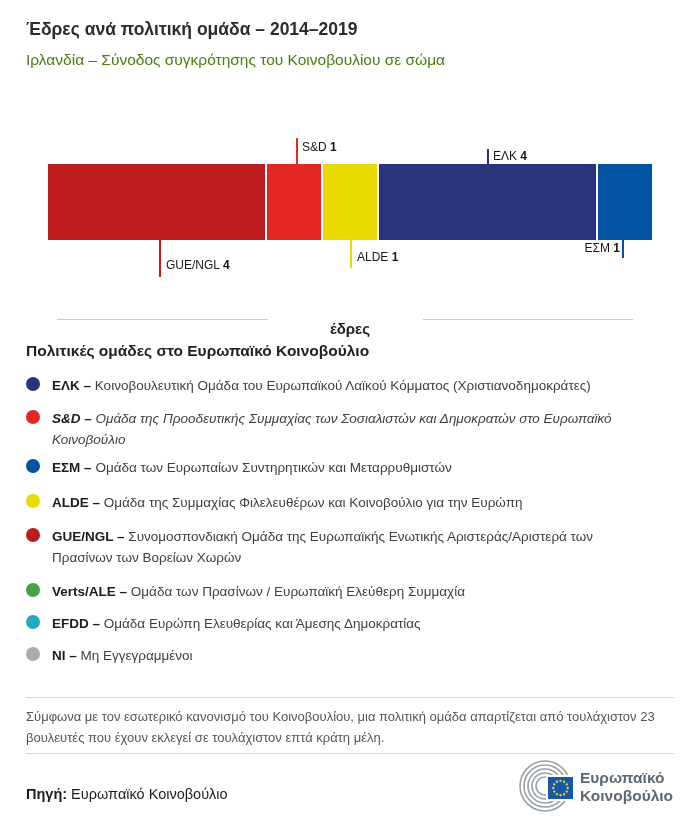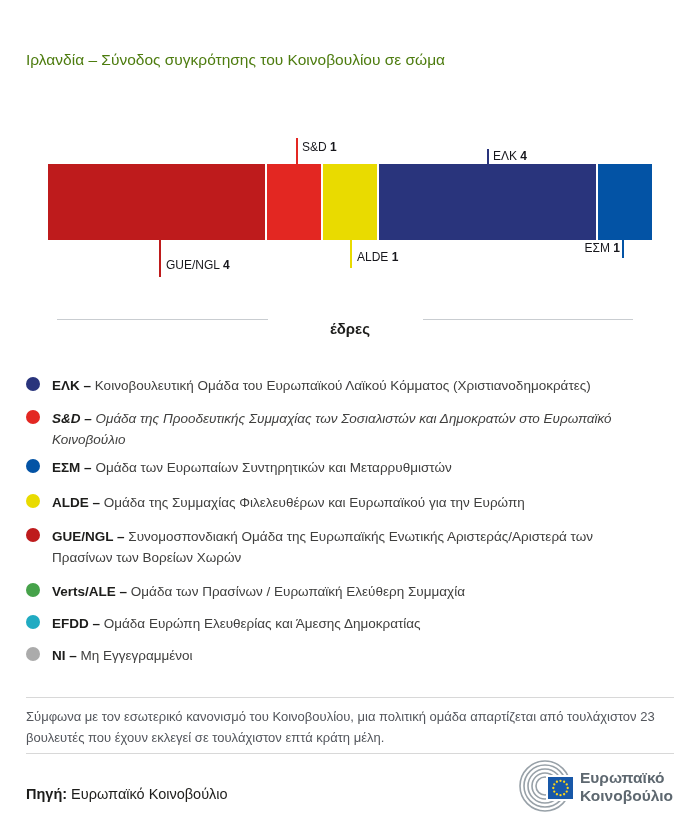--- a/index.html
+++ b/index.html
@@ -35,20 +35,21 @@
   .footnote{position:absolute;left:26px;top:706px;width:640px;font-size:13px;line-height:21px;color:#53565c;}
   .source{position:absolute;left:26px;top:786px;font-size:14.5px;color:#1d1d1b;}
   .source .lbl{font-weight:bold;}
   .logo{position:absolute;left:512px;top:757px;text-align:right;}
 </style>
 </head>
 <body>
 
 <div class="page">
 
+  <div class="title">Έδρες ανά πολιτική ομάδα – 2014–2019</div>
   <div class="subtitle">Ιρλανδία – Σύνοδος συγκρότησης του Κοινοβουλίου σε σώμα</div>
 
   <div class="bar" id="bar">
       <div class="seg" style="flex-grow: 4; background: rgb(190, 27, 28);"></div>
       <div class="seg" style="flex-grow: 1; background: rgb(227, 39, 34);"></div>
       <div class="seg" style="flex-grow: 1; background: rgb(233, 219, 0);"></div>
       <div class="seg" style="flex-grow: 4; background: rgb(41, 52, 124);"></div>
       <div class="seg" style="flex-grow: 1; background: rgb(3, 83, 165);"></div>
     </div>
   <div id="callouts">
@@ -61,25 +62,26 @@
       <div class="tick" style="left: 487px; top: 149px; height: 15px; background: rgb(41, 52, 124);"></div>
       <div class="tick-label" style="top: 149px; left: 493px;"><span>ΕΛΚ </span><b>4</b></div>
       <div class="tick" style="left: 622px; top: 240px; height: 18px; background: rgb(3, 83, 165);"></div>
       <div class="tick-label" style="top: 241px; right: 80px;"><span>ΕΣΜ </span><b>1</b></div>
     </div>
 
   <div class="total-line" style="left:57px;width:211px;"></div>
   <div class="total-line" style="left:423px;width:210px;"></div>
   <div class="total-sub">έδρες</div>
 
+  <div class="legend-heading">Πολιτικές ομάδες στο Ευρωπαϊκό Κοινοβούλιο</div>
   <div id="legend">
       <div class="legend-item" style="top: 375px;"><span class="dot" style="background: rgb(41, 52, 124);"></span><span class="code">ΕΛΚ – </span><span>Κοινοβουλευτική Ομάδα του Ευρωπαϊκού Λαϊκού Κόμματος (Χριστιανοδημοκράτες)</span></div>
       <div class="legend-item" style="top: 408px; font-style: italic;"><span class="dot" style="background: rgb(227, 39, 34);"></span><span class="code">S&amp;D – </span><span>Ομάδα της Προοδευτικής Συμμαχίας των Σοσιαλιστών και Δημοκρατών στο Ευρωπαϊκό Κοινοβούλιο</span></div>
       <div class="legend-item" style="top: 457px;"><span class="dot" style="background: rgb(3, 83, 165);"></span><span class="code">ΕΣΜ – </span><span>Ομάδα των Ευρωπαίων Συντηρητικών και Μεταρρυθμιστών</span></div>
-      <div class="legend-item" style="top: 492px;"><span class="dot" style="background: rgb(233, 219, 0);"></span><span class="code">ALDE – </span><span>Ομάδα της Συμμαχίας Φιλελευθέρων και Ευρωπαϊκού για την Ευρώπη</span></div>
+      <div class="legend-item" style="top: 492px;"><span class="dot" style="background: rgb(233, 219, 0);"></span><span class="code">ALDE – </span><span>Ομάδα της Συμμαχίας Φιλελευθέρων και Κοινοβούλιο για την Ευρώπη</span></div>
       <div class="legend-item" style="top: 526px;"><span class="dot" style="background: rgb(190, 27, 28);"></span><span class="code">GUE/NGL – </span><span>Συνομοσπονδιακή Ομάδα της Ευρωπαϊκής Ενωτικής Αριστεράς/Αριστερά των Πρασίνων των Βορείων Χωρών</span></div>
       <div class="legend-item" style="top: 581px;"><span class="dot" style="background: rgb(70, 162, 74);"></span><span class="code">Verts/ALE – </span><span>Ομάδα των Πρασίνων / Ευρωπαϊκή Ελεύθερη Συμμαχία</span></div>
       <div class="legend-item" style="top: 613px;"><span class="dot" style="background: rgb(32, 171, 194);"></span><span class="code">EFDD – </span><span>Ομάδα Ευρώπη Ελευθερίας και Άμεσης Δημοκρατίας</span></div>
       <div class="legend-item" style="top: 645px;"><span class="dot" style="background: rgb(171, 171, 171);"></span><span class="code">NI – </span><span>Μη Εγγεγραμμένοι</span></div>
     </div>
 
   <div class="hr hr-top"></div>
   <div class="footnote">Σύμφωνα με τον εσωτερικό κανονισμό του Κοινοβουλίου, μια πολιτική ομάδα απαρτίζεται από τουλάχιστον 23 βουλευτές που έχουν εκλεγεί σε τουλάχιστον επτά κράτη μέλη.</div>
   <div class="hr hr-bottom"></div>
 

